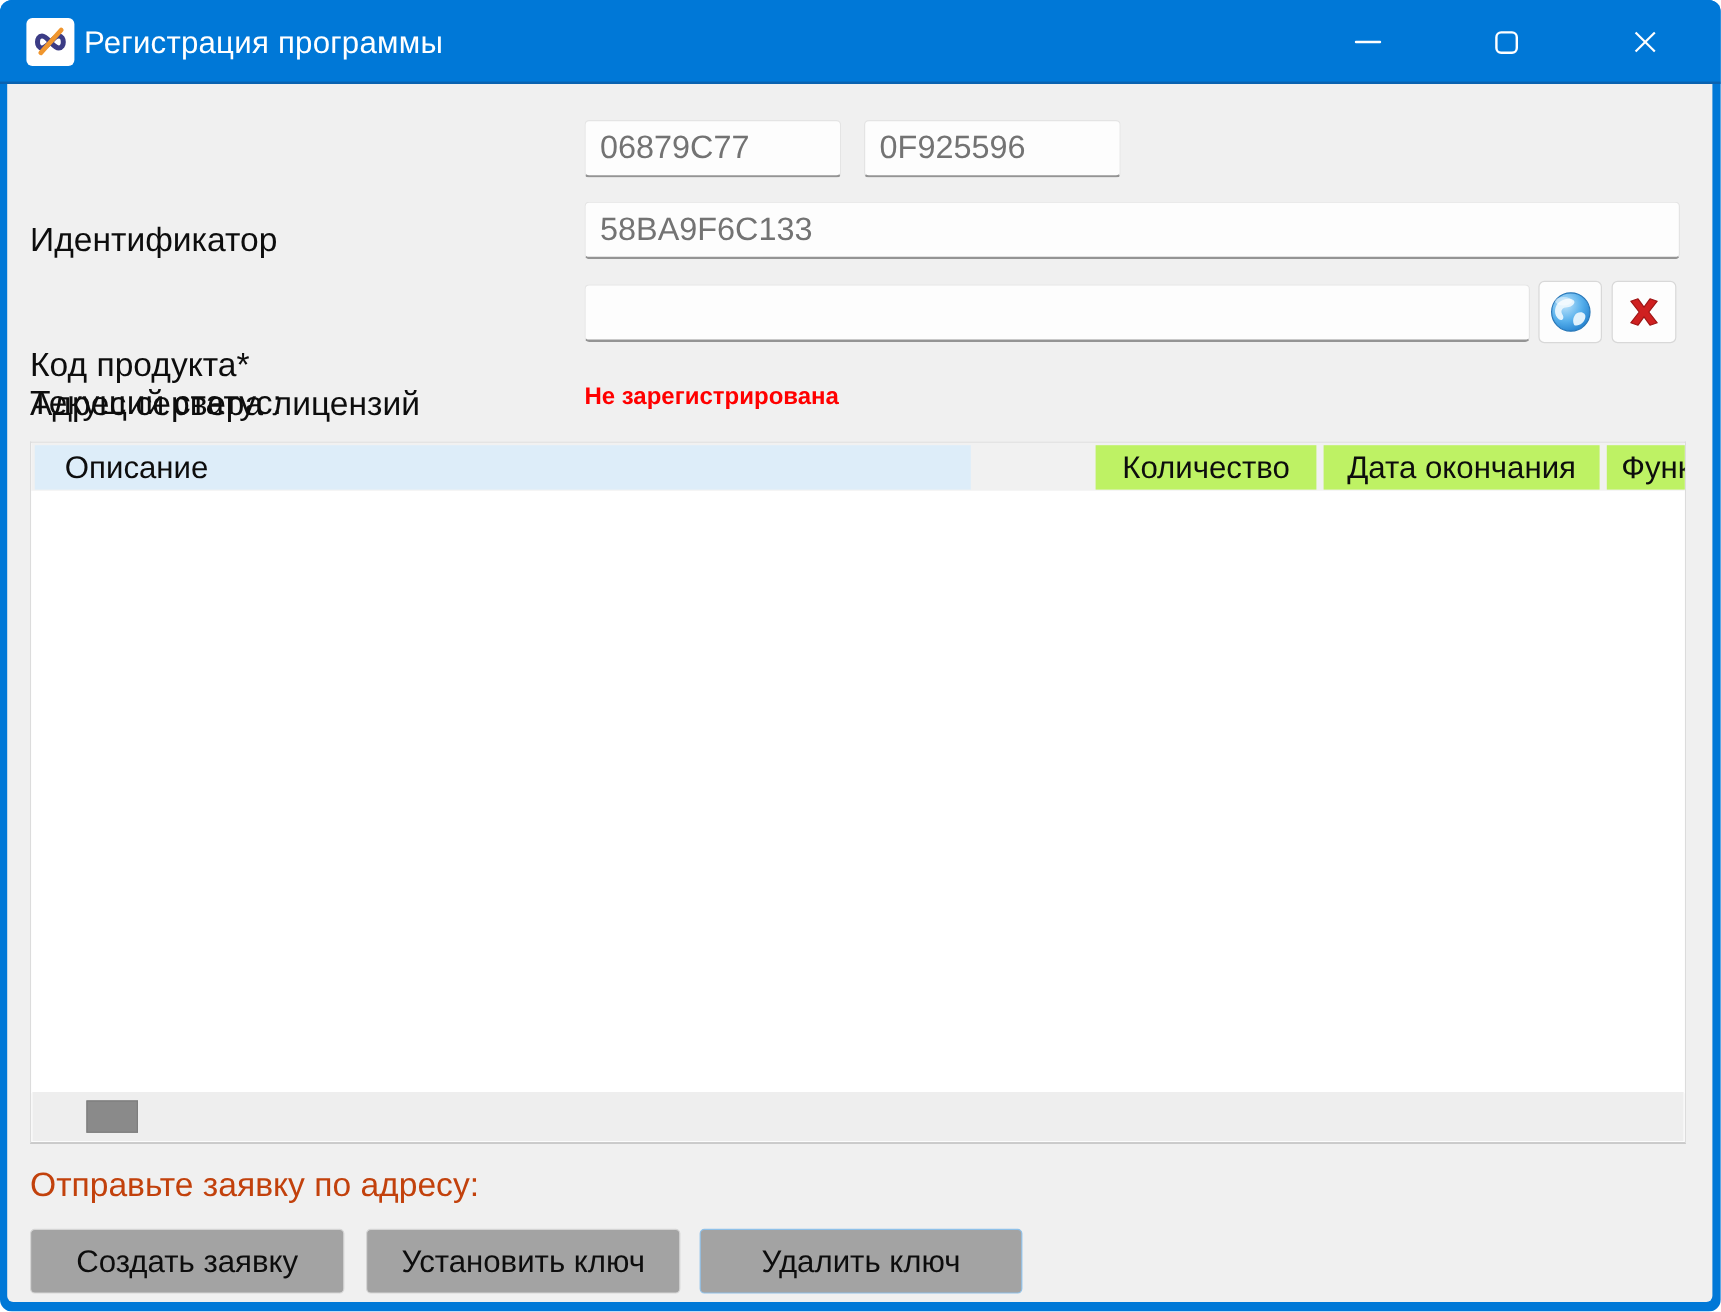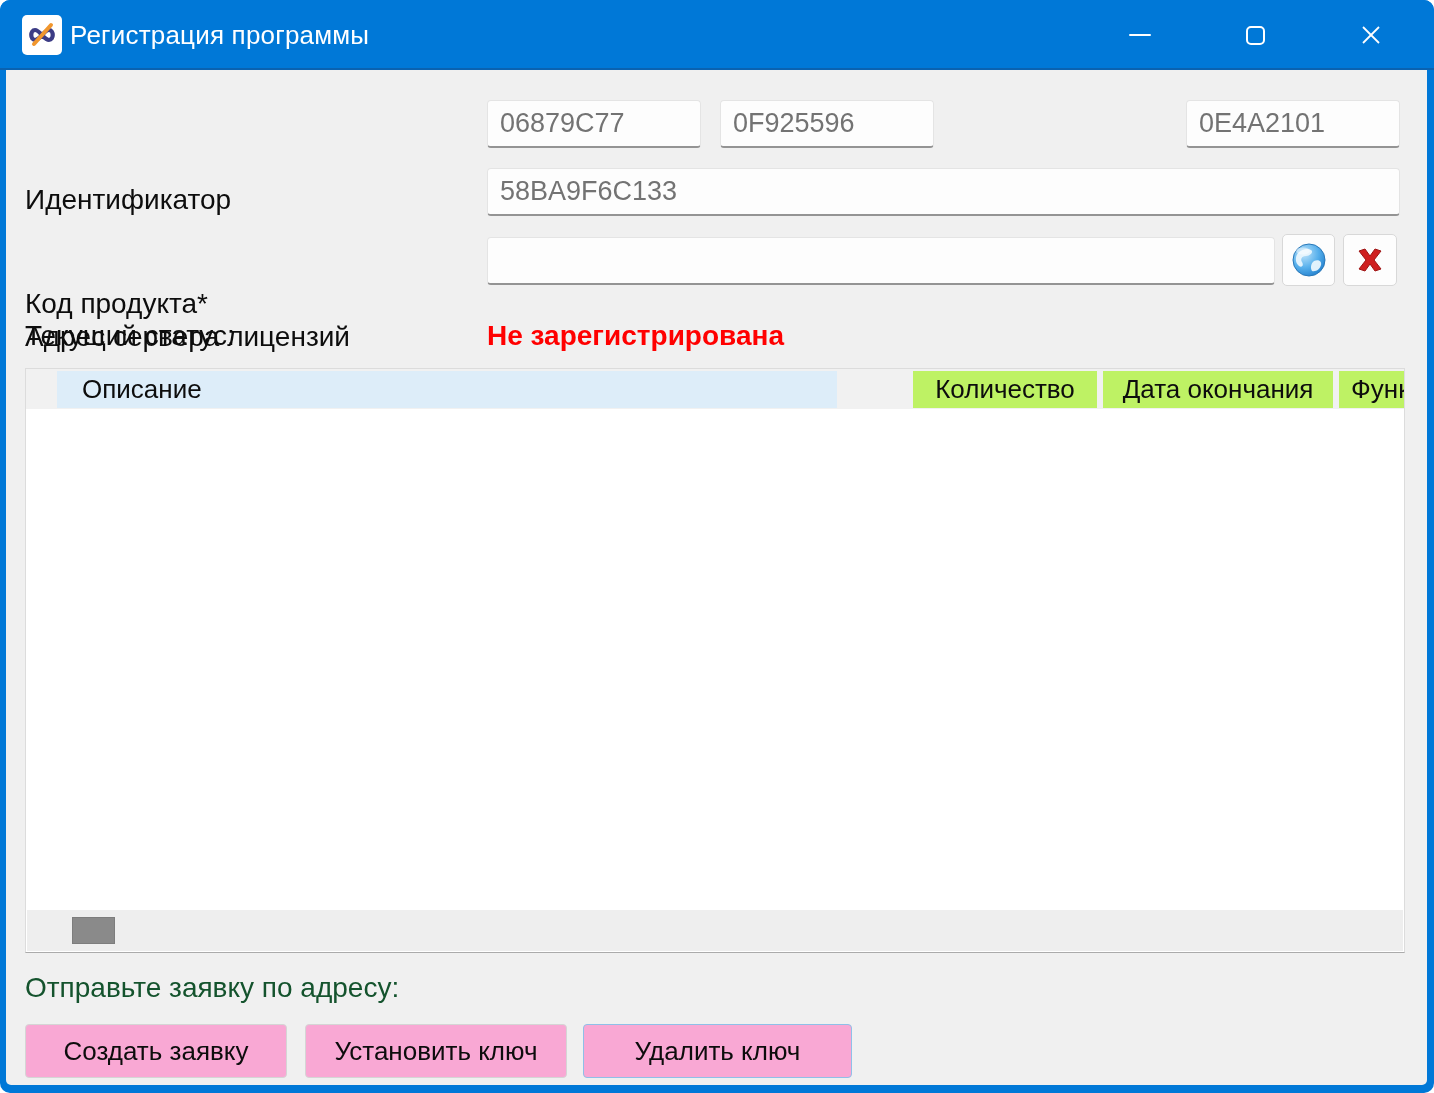--- a/index.html
+++ b/index.html
@@ -75,21 +75,21 @@
   .icon-btn {
     position:absolute; top:164px; width:53px; height:52px;
     background:#fdfdfd;
     border:1px solid #d8d8d8;
     border-radius:5px;
     display:flex; align-items:center; justify-content:center;
     padding:0; cursor:default;
   }
   .status-value {
     position:absolute; left:481px; top:250px;
-    font-size:28px; font-weight:bold; color:#ff0000; white-space:nowrap;
+    font-size:20px; font-weight:bold; color:#ff0000; white-space:nowrap;
   }
 
   
   .license-table {
     position:absolute; left:19px; top:298px;
     width:1380px; height:585px;
     background:#ffffff;
     border:1px solid #dcdcdc;
     border-bottom:1px solid #ababab;
     overflow:hidden;
@@ -98,49 +98,49 @@
     position:absolute; top:0; left:0; right:0; height:40px;
     background:#f1f1f1;
   }
   .th-cell {
     position:absolute; top:2px; height:37px;
     background:#bef264;
     display:flex; align-items:center;
     font-size:26px; color:#0d0d0d;
     white-space:nowrap; overflow:hidden;
   }
-  .th-desc  { left:3px;    width:780px; background:#ddedf9; padding-left:25px;margin-left:28px; }
+  .th-desc  { left:3px;    width:780px; background:#ddedf9; padding-left:25px; }
   .th-qty   { left:887px;  width:184px; justify-content:center; }
   .th-date  { left:1077px; width:230px; justify-content:center; }
   .th-func  { left:1313px; width:140px; padding-left:12px; }
   .table-body {
     position:absolute; top:40px; left:0; right:0; height:502px;
     background:#ffffff;
   }
   .h-scrollbar {
     position:absolute; left:1px; right:1px; bottom:1px; height:41px;
     background:#eeeeee;
   }
   .h-scroll-thumb {
     position:absolute; left:45px; top:7px; width:43px; height:27px;
     background:#8a8a8a; border:1px solid #7d7d7d;
   }
 
   
   .send-label {
     position:absolute; left:19px; top:902px;
-    font-size:28px; color:#14532d; white-space:nowrap;
+    font-size:28px; color:#c2410c; white-space:nowrap;
   }
   .email-link {
     position:absolute; left:449px; top:902px;
     font-size:28px; color:#2323ee; text-decoration:none; white-space:nowrap;
   }
   .action-btn {
     position:absolute; top:954px; height:54px;
-    background:#f9a8d4;
+    background:#a3a3a3;
     border:1px solid #d5d5d5;
     border-radius:4px;
     font-family:"Liberation Sans", sans-serif;
     font-size:26px; color:#0d0d0d;
     cursor:default;
   }
   .btn-create  { left:19px;  width:262px; }
   .btn-install { left:299px; width:262px; }
   .btn-delete  { left:577px; width:269px; border:1px solid #8fc0e8; }
 </style>
@@ -169,21 +169,20 @@
         <line x1="20" y1="4" x2="4" y2="20" stroke="#ffffff" stroke-width="1.8"></line>
       </svg>
     </div>
   </div>
 
   <div class="content">
 
     <div class="form-label" style="top:114px;">Идентификатор</div>
     <input class="txt-input id-input" style="left: 481px;" value="06879C77">
     <input class="txt-input id-input" style="left: 714px;" value="0F925596">
-    <input class="txt-input id-input" style="left: 1180px;" value="0E4A2101">
 
     <div class="form-label" style="top:182px;margin-top:36px;">Код продукта*</div>
     <input class="txt-input" style="left: 481px; top: 98px; width: 913px; height: 48px;" value="58BA9F6C133">
 
     <div class="form-label" style="top:251px;">Адрес сервера лицензий</div>
     <input class="txt-input" style="left: 481px; top: 167px; width: 788px; height: 48px;" value="">
     <button class="icon-btn" style="left:1276px;">
       <svg width="38" height="38" viewBox="0 0 38 38">
         <defs>
           <radialGradient id="gsea" cx="35%" cy="30%" r="80%">

